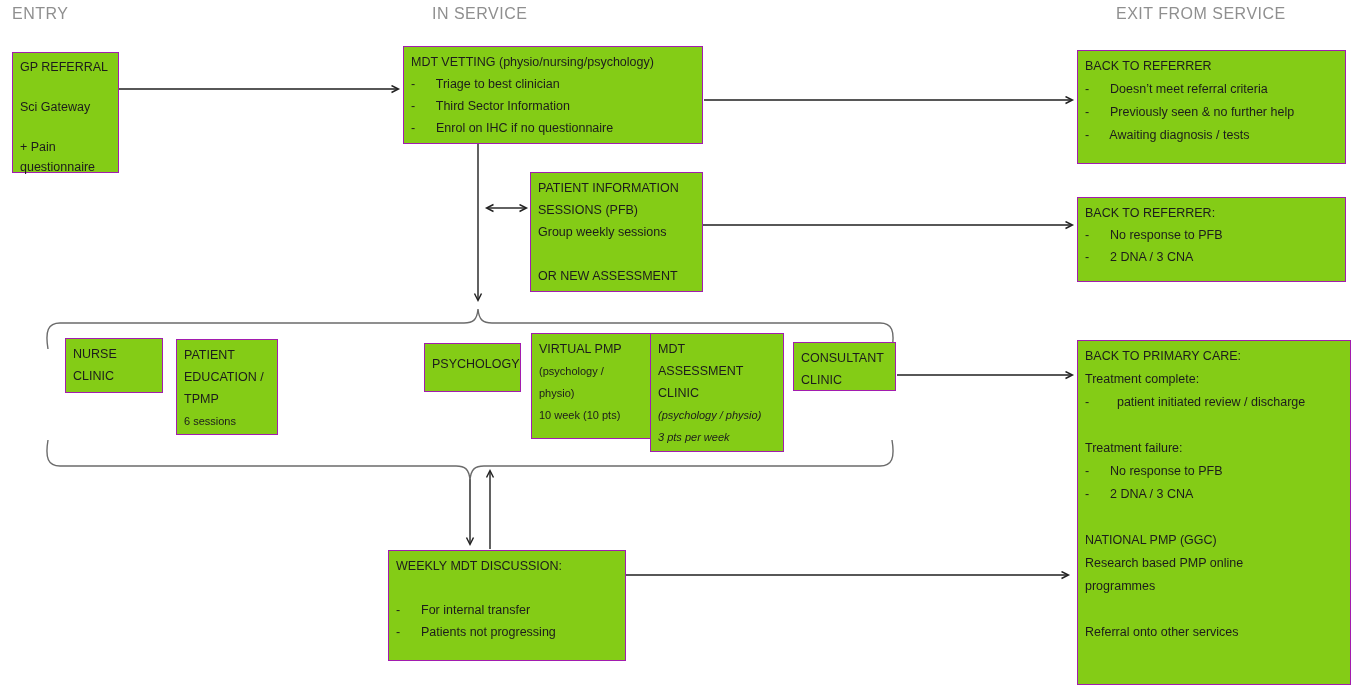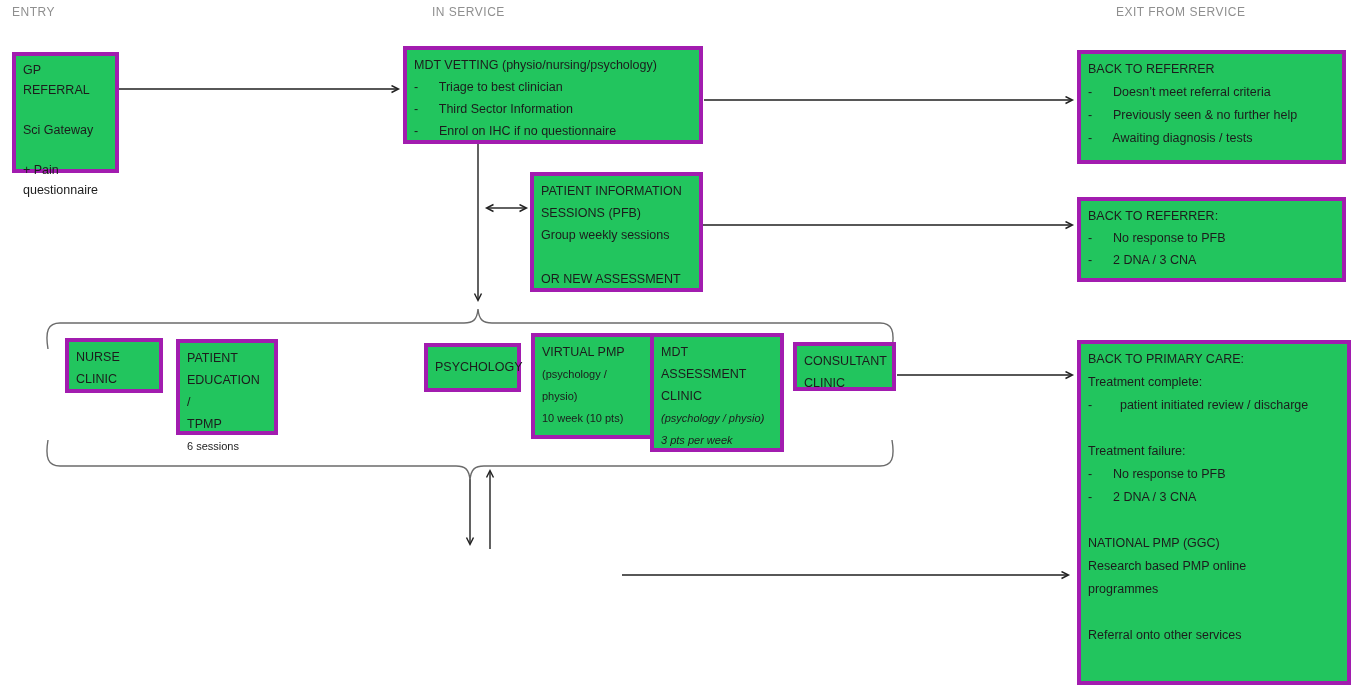--- a/index.html
+++ b/index.html
@@ -5,29 +5,29 @@
   html,body{margin:0;padding:0;background:#ffffff;}
   #canvas{
     position:relative;
     width:1357px;height:687px;
     background:#ffffff;
     font-family:"Liberation Sans", sans-serif;
     overflow:hidden;
   }
   .lane-label{
     position:absolute;top:5px;
-    font-size:12px;letter-spacing:.5px;
+    font-size:16px;letter-spacing:.5px;
     color:#8f8f8f;
     white-space:pre;
   }
   .box{
     position:absolute;
     box-sizing:border-box;
-    border:4px solid #a21caf;
-    background:#22c55e;
+    border:1px solid #a21caf;
+    background:#84cc16;
     color:#1c1c1c;
     font-size:12.5px;line-height:22px;
     padding:4px 8px 4px 7px;
     white-space:pre-wrap;
   }
   .box .title{white-space:pre-wrap;}
   .box .sub{white-space:pre-wrap;font-size:11px;}
   .gp{line-height:20px;}
   .connectors{position:absolute;left:0;top:0;pointer-events:none;}
 </style>
@@ -106,20 +106,24 @@
 
   <div class="box" style="left:650px;top:333px;width:134px;height:119px;"><span class="title">MDT
 ASSESSMENT
 CLINIC</span>
 <span class="sub" style="line-height:19px;font-style:italic;">(psychology / physio)
 3 pts per week</span></div>
 
   <div class="box" style="left:793px;top:342px;width:103px;height:49px;">CONSULTANT
 CLINIC</div>
 
+  <div class="box" style="left:388px;top:550px;width:238px;height:111px;">WEEKLY MDT DISCUSSION:
+
+-      For internal transfer
+-      Patients not progressing</div>
 
   <div class="box" style="left:1077px;top:50px;width:269px;height:114px;line-height:23px;">BACK TO REFERRER
 -      Doesn’t meet referral criteria
 -      Previously seen &amp; no further help
 -      Awaiting diagnosis / tests</div>
 
   <div class="box" style="left:1077px;top:197px;width:269px;height:85px;">BACK TO REFERRER:
 -      No response to PFB
 -      2 DNA / 3 CNA</div>
 

